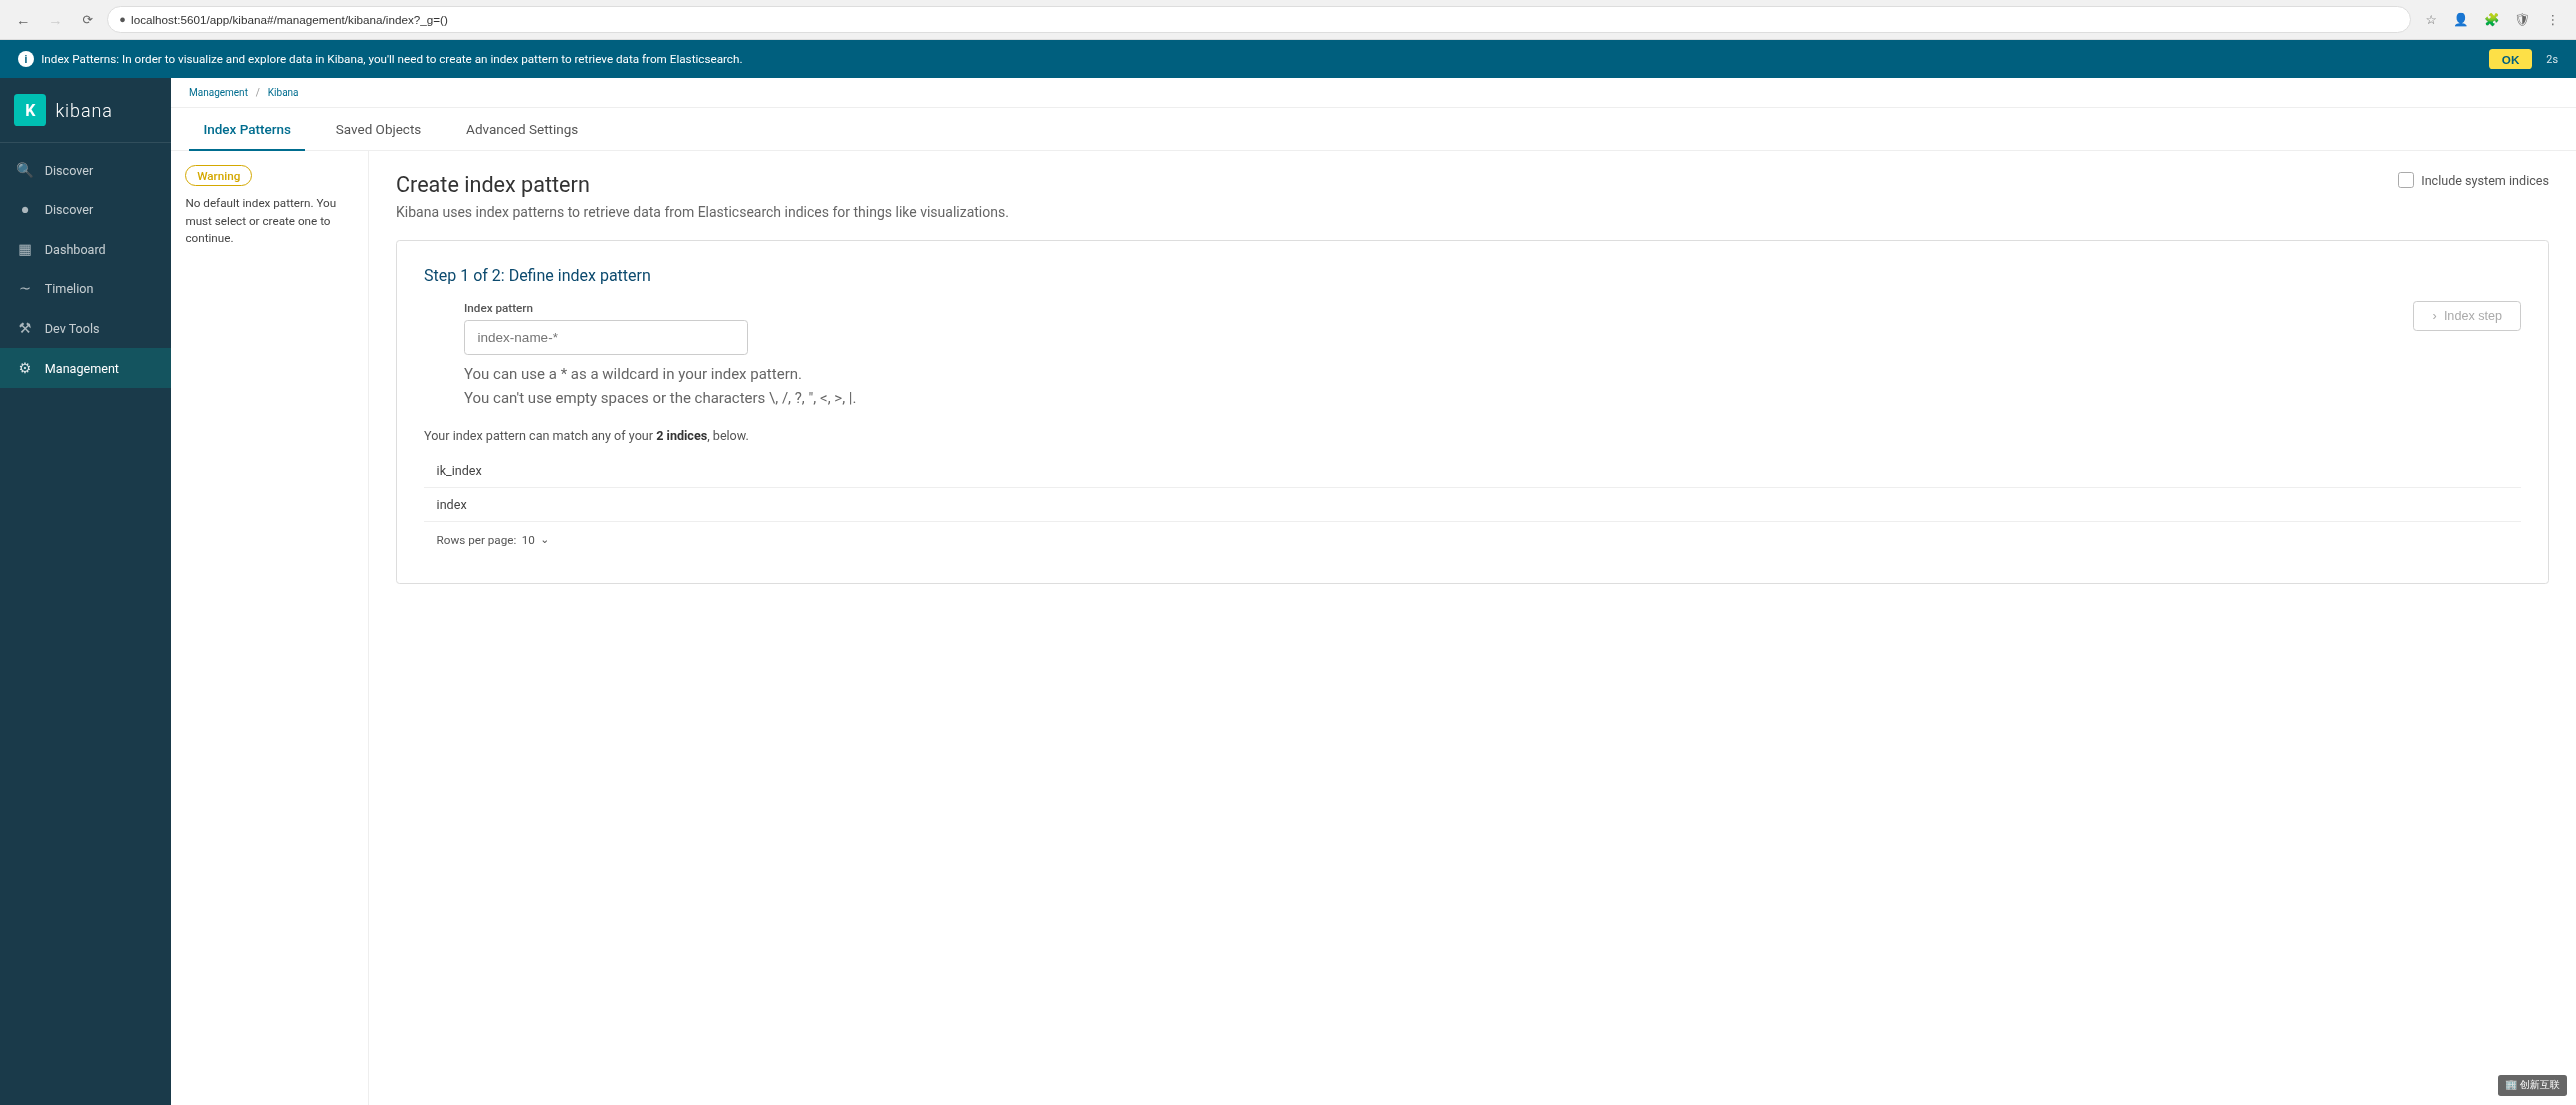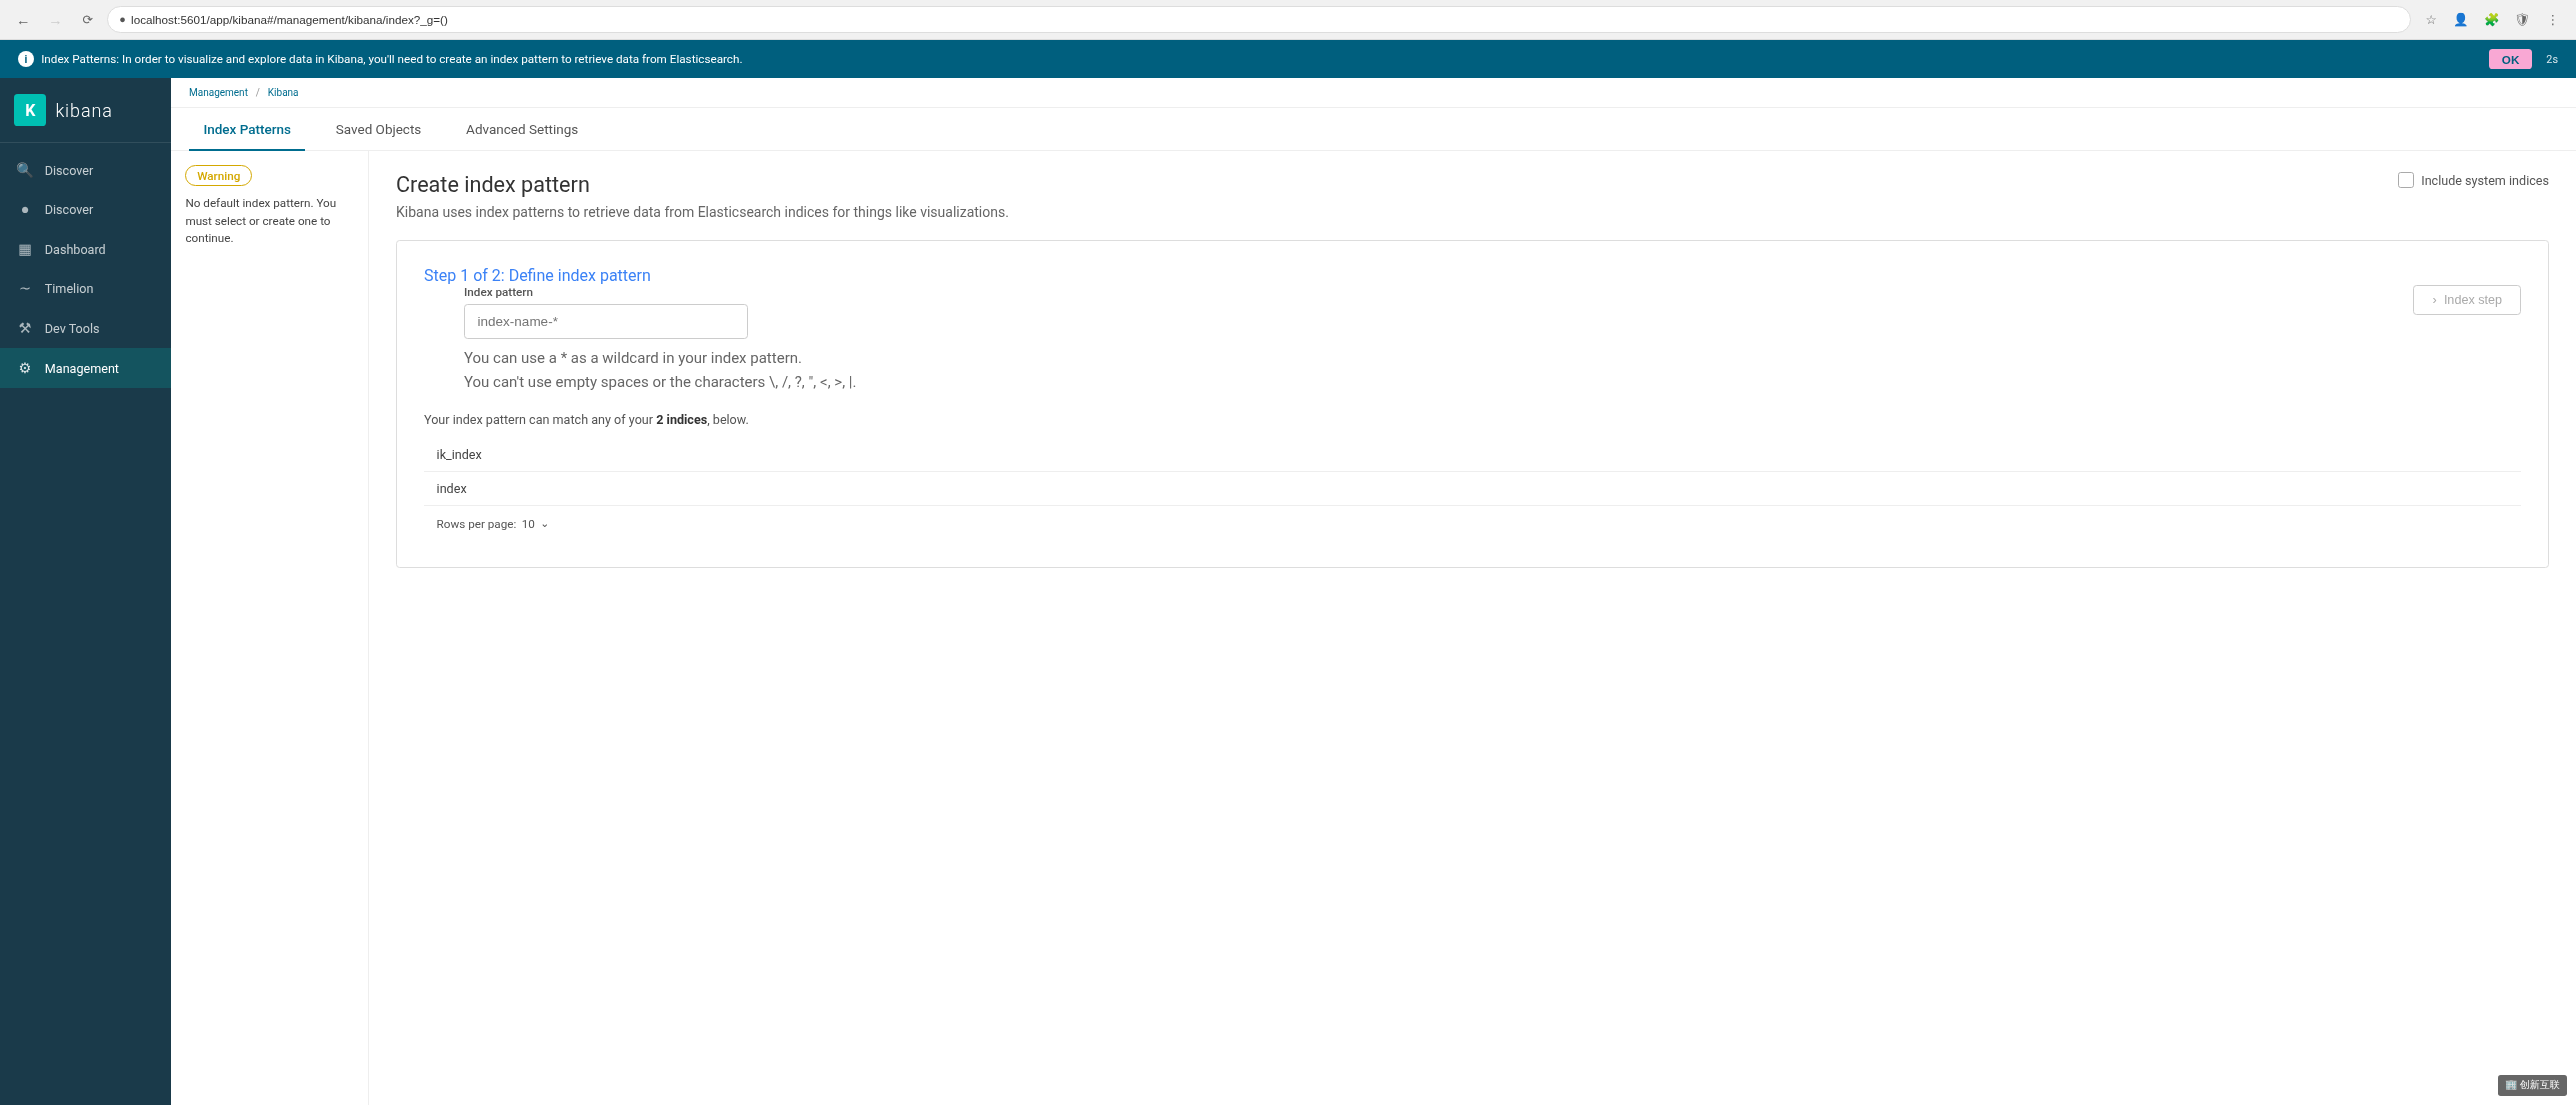--- a/index.html
+++ b/index.html
@@ -89,21 +89,21 @@
       width: 16px; height: 16px;
       background: white;
       border-radius: 50%;
       display: flex; align-items: center; justify-content: center;
       color: #005f7e;
       font-weight: bold;
       font-size: 10.8px;
       flex-shrink: 0;
     }
     .banner-ok-btn {
-      background: #f9a8d4;
+      background: #fde047;
       color: #005f7e;
       border: none;
       padding: 3.6px 12.6px;
       border-radius: 3.6px;
       cursor: pointer;
       font-weight: 600;
       font-size: 11.7px;
     }
     .banner-timer {
       color: rgba(255,255,255,0.85);
@@ -289,21 +289,22 @@
     .step-card {
       border: 0.9px solid #ddd;
       border-radius: 3.6px;
       padding: 25px 27px;
       background: white;
       clear: both;
     }
     .step-title {
       font-size: 16px;
       font-weight: 400;
-      color: #3b82f6;
+      color: #0c4a6e;
+      margin-bottom: 16px;
     }
     .field-label {
       font-size: 11.7px;
       color: #555;
       margin-bottom: 5.4px;
       font-weight: 500;
     }
     .index-pattern-input {
       width: 284px;
       padding: 9px 12.6px;

